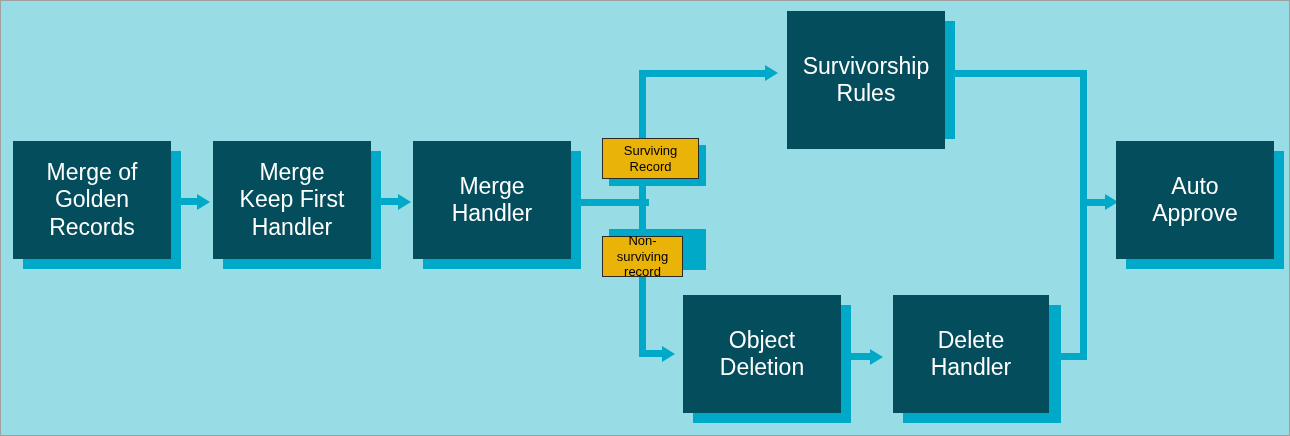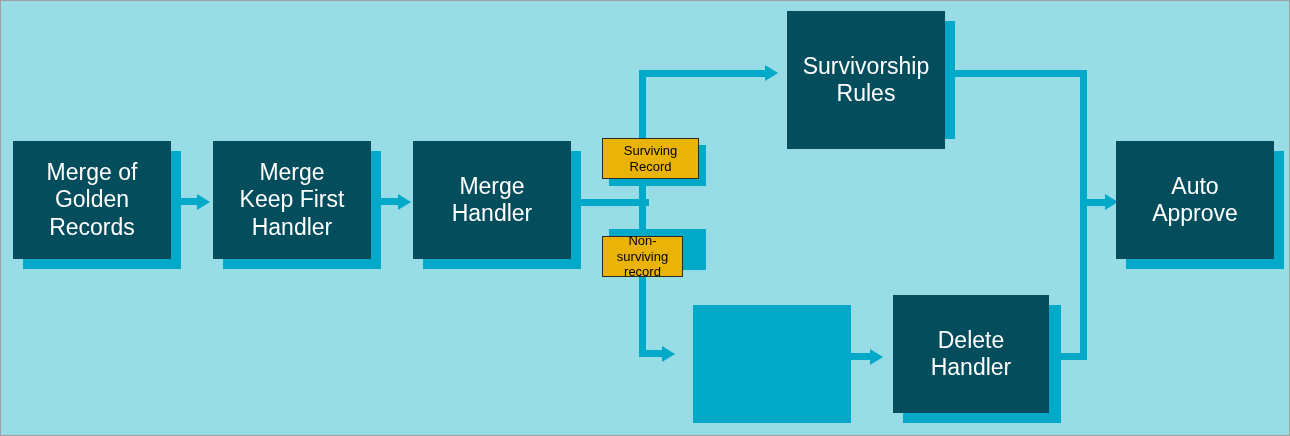--- a/index.html
+++ b/index.html
@@ -127,20 +127,22 @@
   <div class="node" style="left:212px; top:140px; width:158px; height:118px;">Merge
 Keep First
 Handler</div>
 
   <div class="node" style="left:412px; top:140px; width:158px; height:118px;">Merge
 Handler</div>
 
   <div class="node" style="left:786px; top:10px; width:158px; height:138px;">Survivorship
 Rules</div>
 
+  <div class="node" style="left:682px; top:294px; width:158px; height:118px;">Object
+Deletion</div>
 
   <div class="node" style="left:892px; top:294px; width:156px; height:118px;">Delete
 Handler</div>
 
   <div class="node" style="left:1115px; top:140px; width:158px; height:118px;">Auto
 Approve</div>
 
   <div class="label-shadow" style="left:608px; top:144px; width:97px; height:41px;"></div>
   <div class="label-box" style="left:601px; top:137px; width:97px; height:41px;">Surviving
 Record</div>

